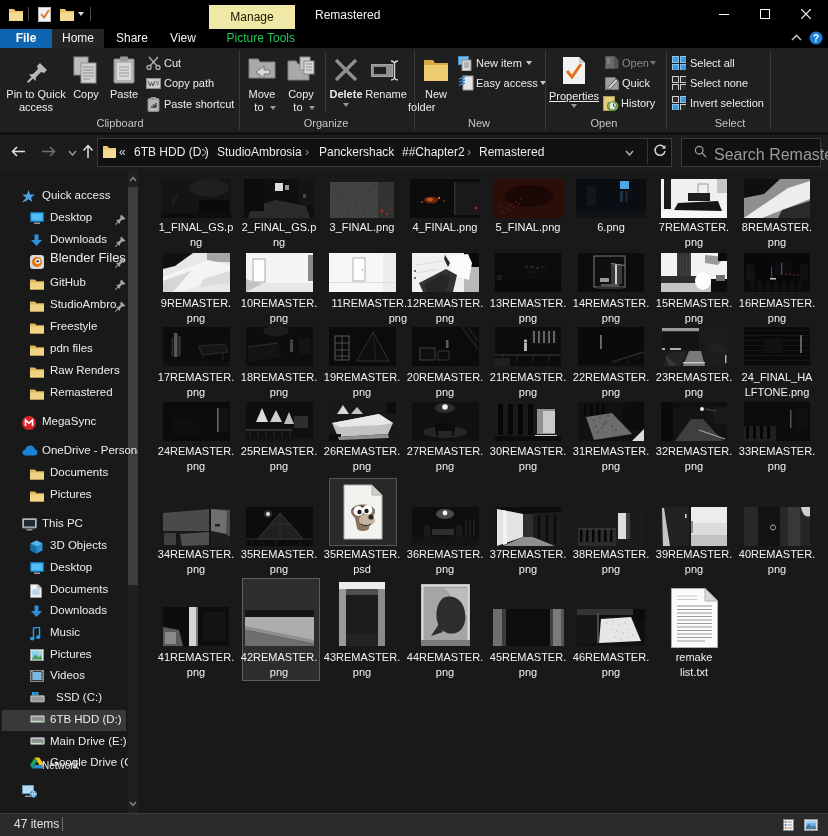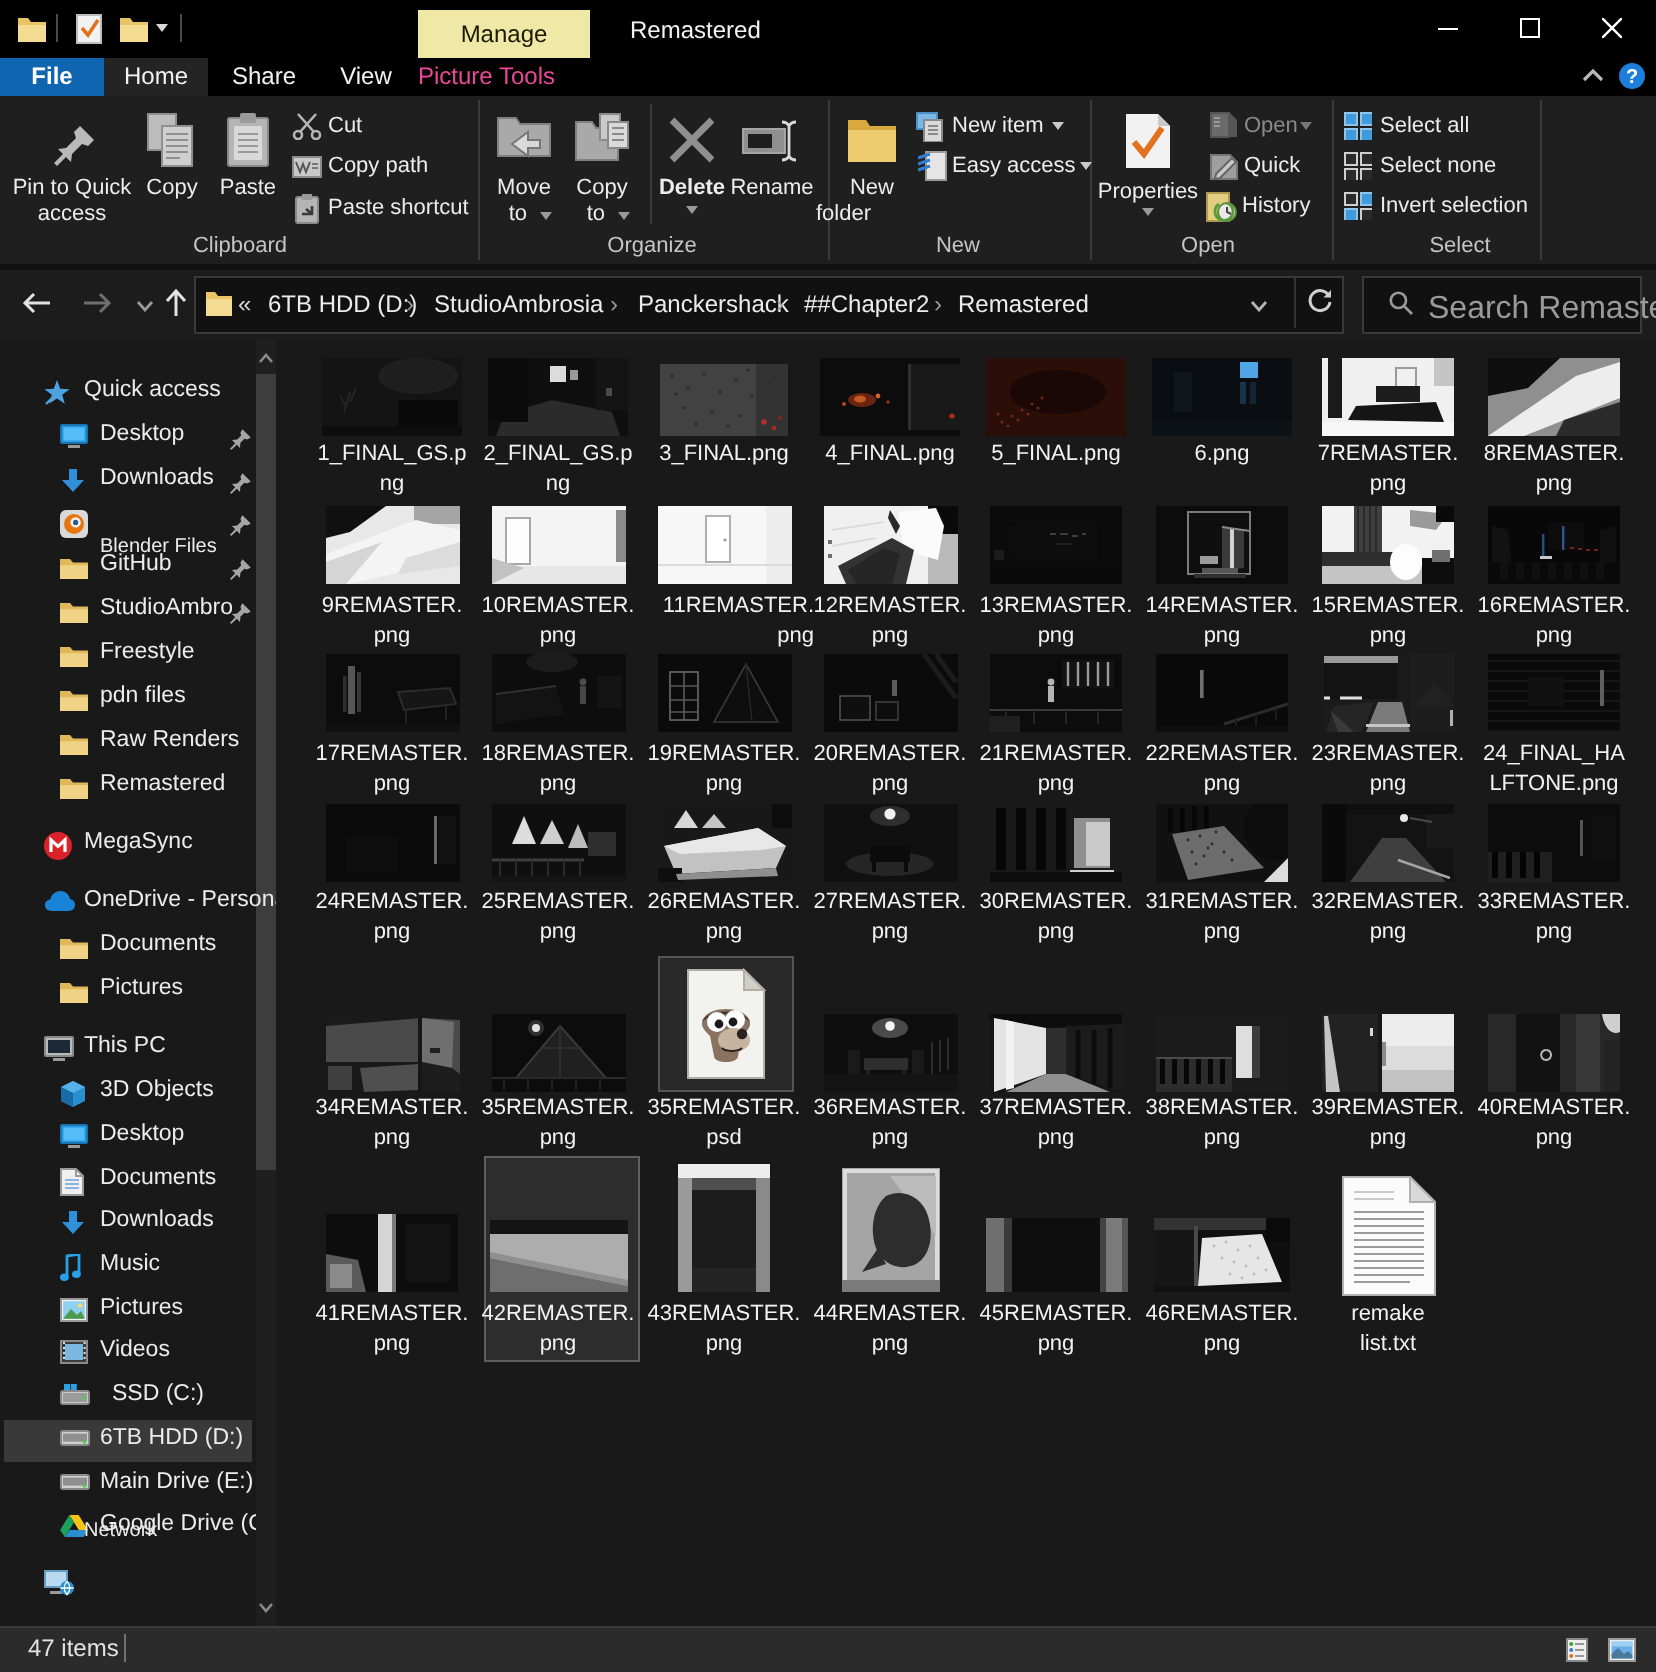--- a/index.html
+++ b/index.html
@@ -42,21 +42,21 @@
  <path d="M0 0 L10 10 M10 0 L0 10" stroke="#fff" stroke-width="1.2"></path>
     </svg>
 
 <div class="abs" style="left:0;top:29px;width:828px;height:19px;background:#000;"></div>
 <div class="abs" style="left:0;top:29px;width:52px;height:19px;background:#1065b0;"></div>
 <div class="t" style="left:0;top:29px;width:52px;height:19px;line-height:19px;text-align:center;font-weight:bold;color:#fff;">File</div>
 <div class="abs" style="left:52px;top:29px;width:52px;height:19px;background:#242424;"></div>
 <div class="t" style="left:52px;top:29px;width:52px;height:19px;line-height:19px;text-align:center;color:#f2f2f2;">Home</div>
 <div class="t" style="left:104px;top:29px;width:56px;height:19px;line-height:19px;text-align:center;color:#f2f2f2;">Share</div>
 <div class="t" style="left:160px;top:29px;width:46px;height:19px;line-height:19px;text-align:center;color:#f2f2f2;">View</div>
-<div class="t" style="left:209px;top:29px;width:86px;height:19px;line-height:19px;text-align:left;color:#ec4899;">Picture Tools</div>
+<div class="t" style="left:209px;top:29px;width:86px;height:19px;line-height:19px;text-align:right;color:#22c55e;">Picture Tools</div>
 <svg style="left:791px;top:34px" width="11" height="7" viewBox="0 0 11 7">
  <path d="M1 6 L5.5 1.5 L10 6" stroke="#b9b9b9" stroke-width="1.6" fill="none"></path>
     </svg>
 <svg style="left:809px;top:31px" width="14" height="14" viewBox="0 0 14 14">
  <circle cx="7" cy="7" r="6.5" fill="#1e7edb"></circle>
  <text x="7" y="10.5" font-size="10" font-weight="bold" fill="#fff" text-anchor="middle" font-family="Liberation Sans">?</text>
     </svg>
 
 <div class="abs" style="left:0;top:48px;width:828px;height:84px;background:#1f1f1f;"></div>
 <div class="abs" style="left:0;top:132px;width:828px;height:3px;background:#101010;"></div>
@@ -162,21 +162,21 @@
     </svg>
 <div class="rl" style="left:476px;top:77px;">Easy access</div>
 <div class="dn" style="left:540px;top:81px;border-top-color:#c9c9c9;"></div>
 <div class="gl" style="left:429px;top:117px;width:100px;">New</div>
 
 <svg style="left:562px;top:56px" width="24" height="29" viewBox="0 0 24 29">
  <path d="M1 1 L17 1 L23 7 L23 28 L1 28 Z" fill="#f2f2f2"></path>
  <path d="M17 1 L17 7 L23 7 Z" fill="#c9c9c9"></path>
  <path d="M5 15 L10 21 L19 8" stroke="#e2701e" stroke-width="3" fill="none"></path>
     </svg>
-<div class="rl" style="left:546px;top:90px;width:56px;text-align:center;">Properties</div>
+<div class="rl" style="left:546px;top:90px;width:56px;text-align:center;text-decoration:underline;">Properties</div>
 <div class="dn" style="left:571px;top:104px;border-top-color:#9a9a9a;"></div>
 <svg style="left:605px;top:56px" width="14" height="13" viewBox="0 0 14 13">
  <rect x="0.5" y="0.5" width="9" height="12" fill="#6a6a6a" stroke="#555"></rect>
  <path d="M2 3 h3 M2 5 h3 M2 7 h3" stroke="#999"></path>
  <path d="M10 0.5 L13.5 4 L13.5 12.5 L10 12.5" fill="#555"></path>
     </svg>
 <div class="rl" style="left:622px;top:57px;color:#8a8a8a;">Open</div>
 <div class="dn" style="left:650px;top:61px;border-top-color:#777;"></div>
 <svg style="left:605px;top:76px" width="14" height="14" viewBox="0 0 14 14">
  <path d="M0.5 1.5 L10 1.5 L13.5 5 L13.5 13.5 L0.5 13.5 Z" fill="#9f9f9f" stroke="#777"></path>
@@ -286,21 +286,21 @@
 <div class="t" style="left:50px;top:233px;max-width:78px;overflow:hidden;font-size:11.5px;">Downloads</div>
 <svg style="left:115px;top:236px" width="11" height="11" viewBox="0 0 11 11">
       <path d="M6.2 0.6 L10.4 4.8 L8.6 5.8 L7.2 5.4 L5.2 7.4 L5 10 L3.4 8.4 L0.6 11 L0 10.4 L2.6 7.6 L1 6 L3.6 5.8 L5.6 3.8 L5.2 2.4 Z" fill="#a5a5a5"></path>
     </svg>
 <svg style="left:30px;top:255px" width="14" height="14" viewBox="0 0 14 14">
       <rect x="0" y="0" width="14" height="14" rx="3" fill="#d9d9d9"></rect>
       <circle cx="7" cy="7" r="5" fill="#e8750d"></circle>
       <circle cx="7.8" cy="6.2" r="2.6" fill="#f2f2f2"></circle>
       <circle cx="7.8" cy="6.2" r="1.3" fill="#2a5a8a"></circle>
     </svg>
-<div class="t" style="left:50px;top:268px;max-width:78px;overflow:hidden;font-size:10px;">Blender Files</div>
+<div class="t" style="left:50px;top:250px;max-width:78px;overflow:hidden;font-size:13px;">Blender Files</div>
 <svg style="left:115px;top:257px" width="11" height="11" viewBox="0 0 11 11">
       <path d="M6.2 0.6 L10.4 4.8 L8.6 5.8 L7.2 5.4 L5.2 7.4 L5 10 L3.4 8.4 L0.6 11 L0 10.4 L2.6 7.6 L1 6 L3.6 5.8 L5.6 3.8 L5.2 2.4 Z" fill="#a5a5a5"></path>
     </svg>
 <svg style="left:30px;top:278px" width="14" height="12" viewBox="0 0 14 12">
       <path d="M0 1.5 L5 1.5 L6.5 3.2 L14 3.2 L14 11.5 L0 11.5 Z" fill="#dfb859"></path>
       <path d="M0 4.6 L14 4.6 L14 11.5 L0 11.5 Z" fill="#f0d385"></path>
     </svg>
 <div class="t" style="left:50px;top:276px;max-width:78px;overflow:hidden;font-size:11.5px;">GitHub</div>
 <svg style="left:115px;top:279px" width="11" height="11" viewBox="0 0 11 11">
       <path d="M6.2 0.6 L10.4 4.8 L8.6 5.8 L7.2 5.4 L5.2 7.4 L5 10 L3.4 8.4 L0.6 11 L0 10.4 L2.6 7.6 L1 6 L3.6 5.8 L5.6 3.8 L5.2 2.4 Z" fill="#a5a5a5"></path>

